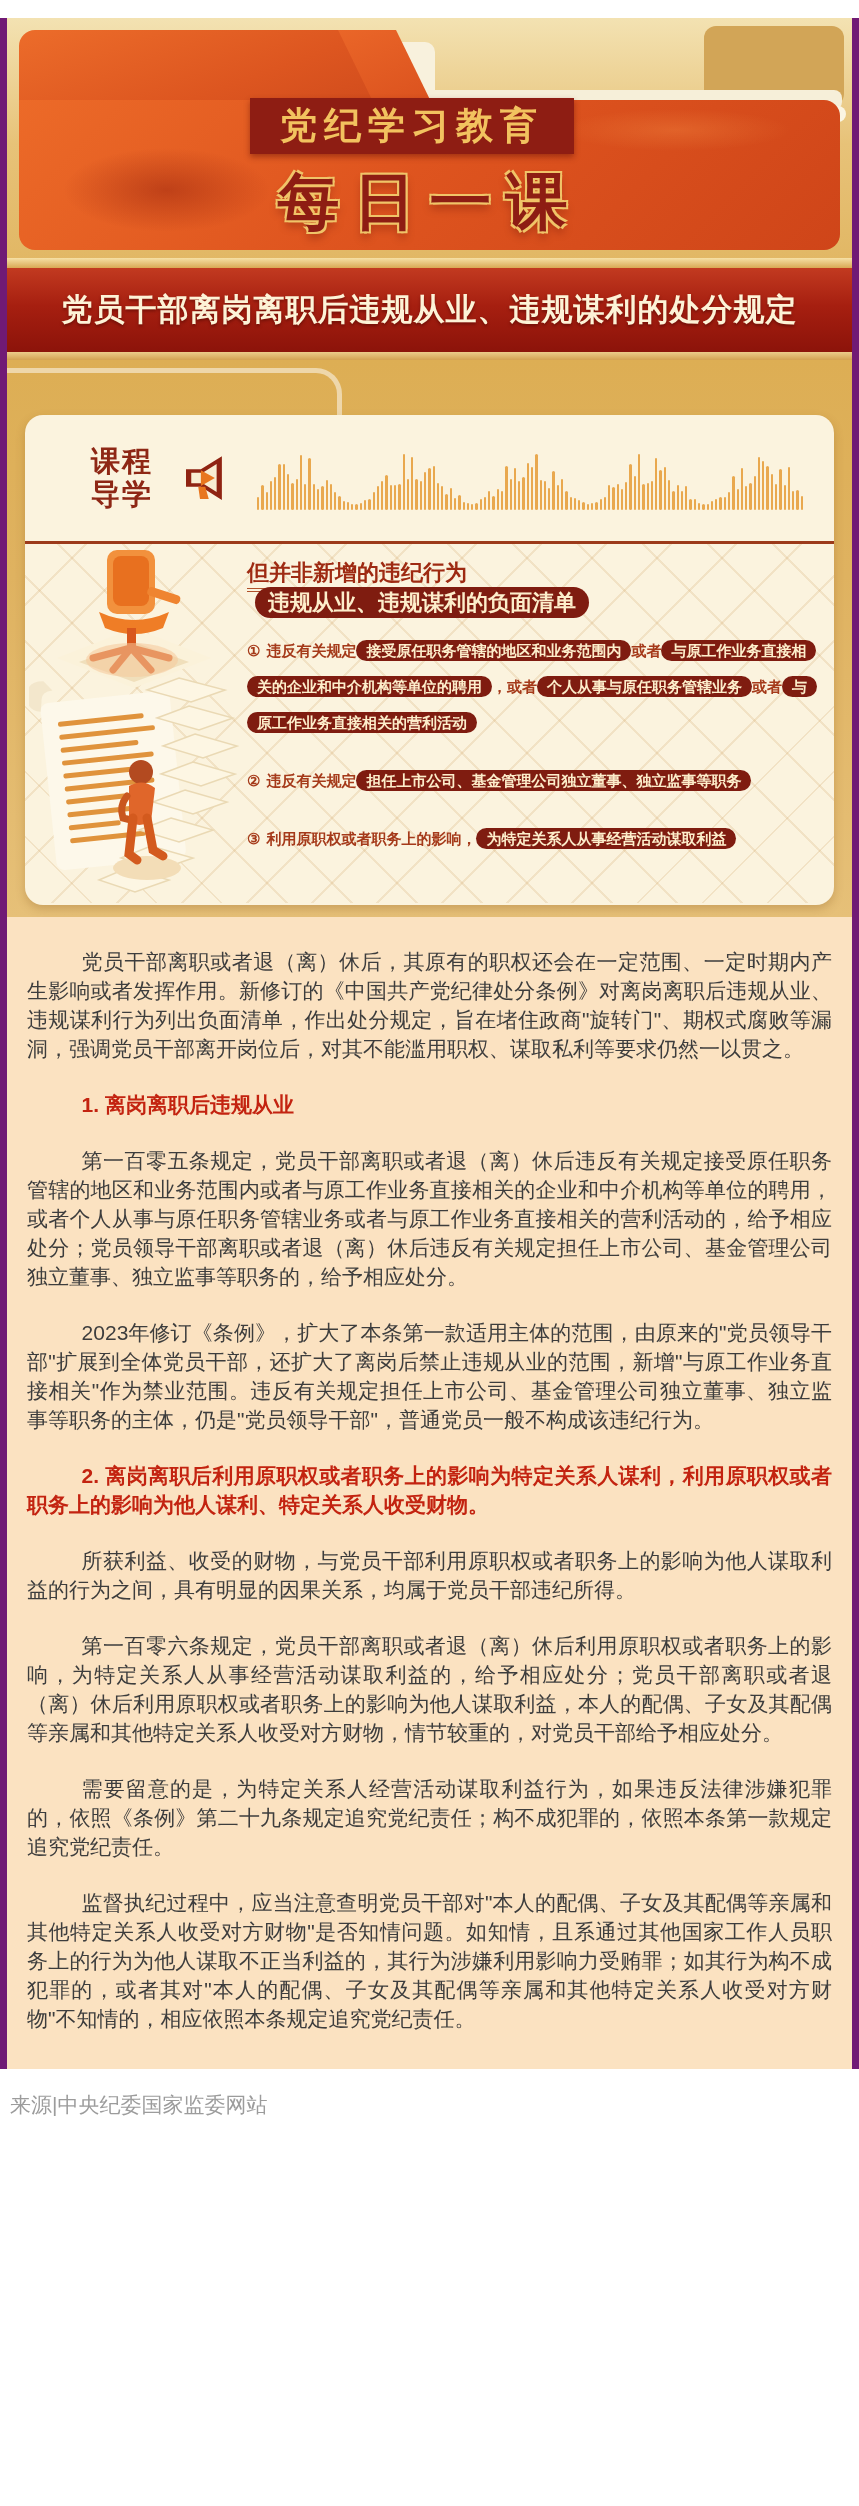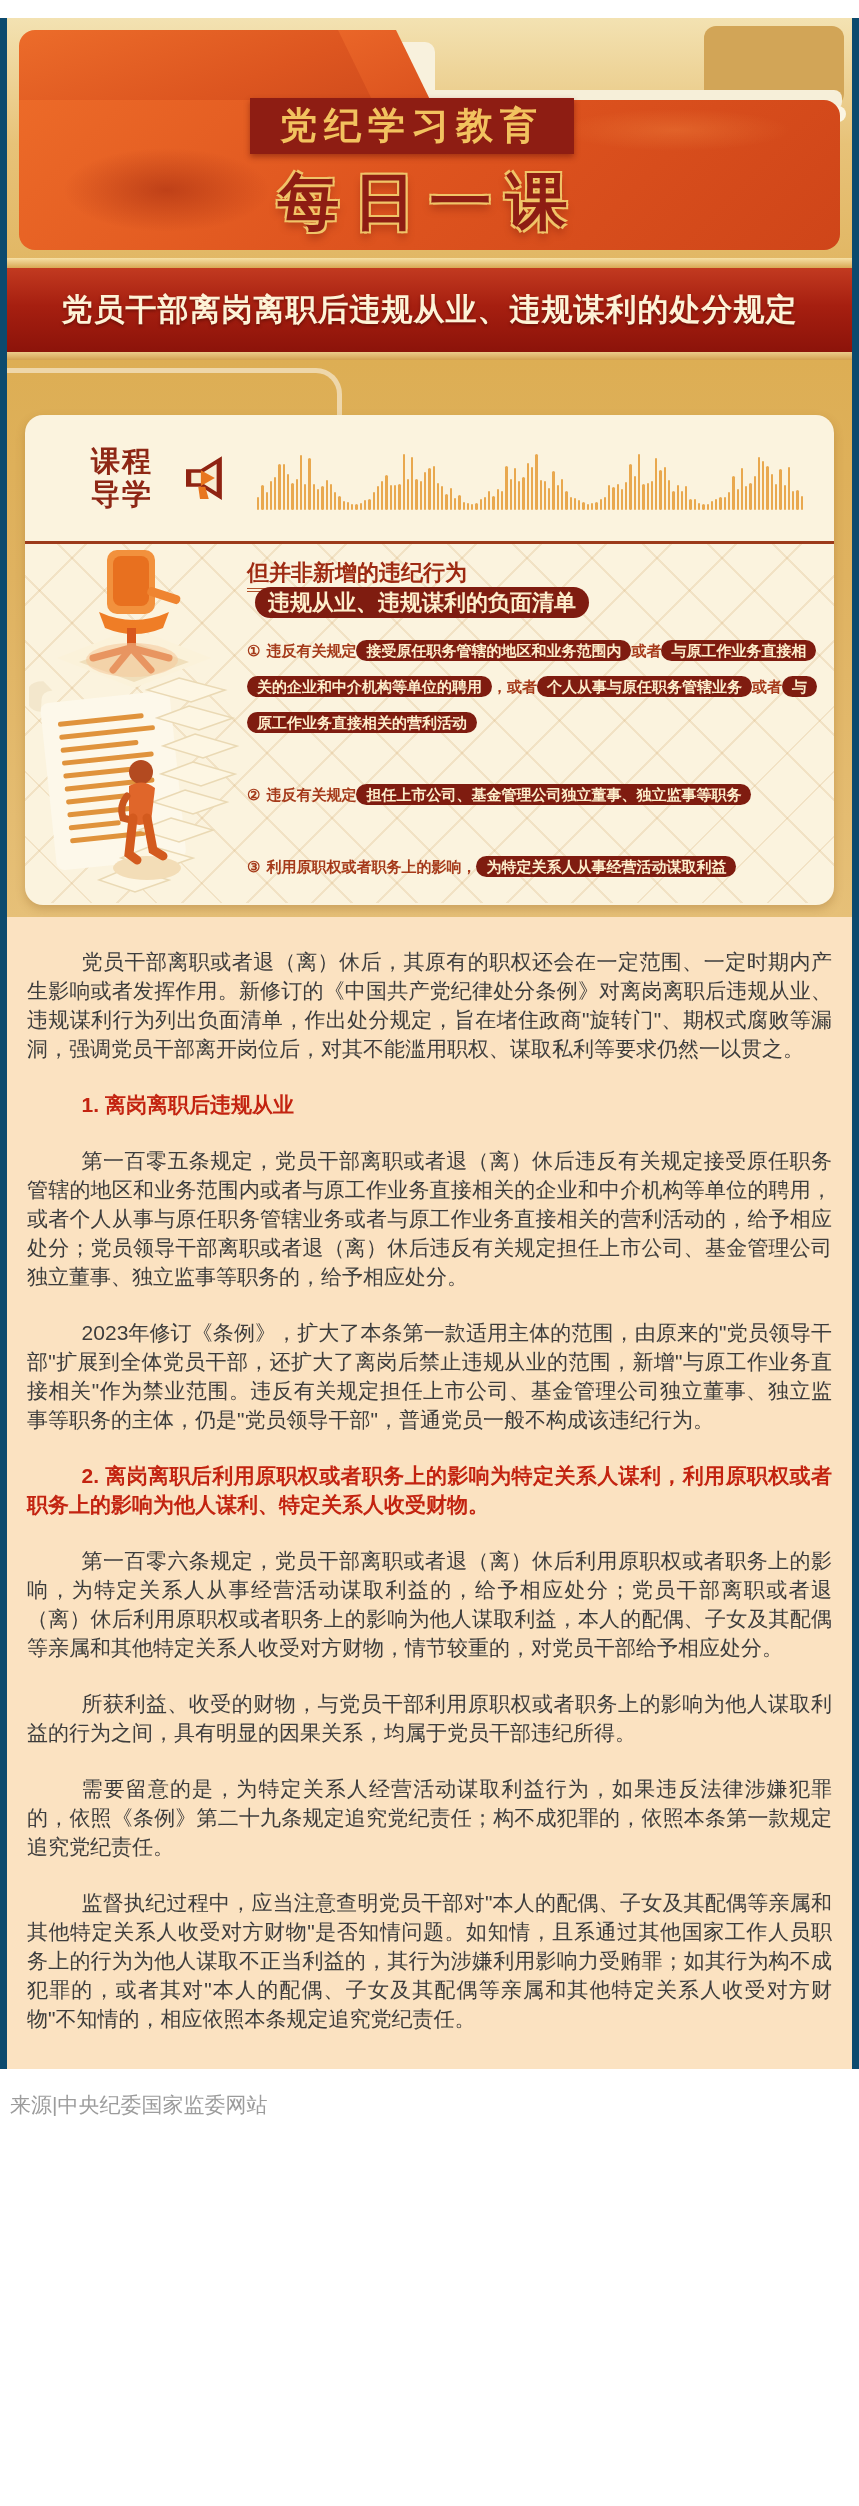--- a/index.html
+++ b/index.html
@@ -1,16 +1,16 @@
 <!DOCTYPE html>
 <html style="--gold_bg: #ddae54; --folder_orange: #e25a1e; --label_red: #8e1d13; --gold_text: #f2c25f; --banner_red: #a61f10; --banner_gold: #ecc47e; --banner_text: #fdf3d7; --panel_cream: #fbf3de; --maroon: #7f1c10; --item_red: #a53a1a; --pill_text: #fdeecb; --article_bg: #fbe2c1; --article_text: #3d3d3d; --heading_red: #c32310; --footer_gray: #9c9c9c; --wave_orange: #e9a84e; --divider_red: #9c3a1a;"><head>
 <meta charset="utf-8">
 <style>
   html,body{margin:0;padding:0;background:#ffffff;}
-  .page{width:859px;font-family:"Liberation Sans",sans-serif;background:#0c4a6e;}
+  .page{width:859px;font-family:"Liberation Sans",sans-serif;background:#701a75;}
 
   
   .poster{position:relative;margin:18px 7px 0;height:899px;overflow:hidden;
     background:linear-gradient(180deg,#f3e2b2 0%,#e7c278 14%,#ddae54 38%,#dfb260 62%,#e6c078 100%);}
   .back-tab{position:absolute;right:8px;top:8px;width:140px;height:80px;border-radius:12px;background:#d2a557;}
   .file-tab{position:absolute;background:#f2e9cf;border-radius:10px 10px 0 0;height:60px;}
   .tab1{left:200px;top:44px;width:64px;}
   .tab2{left:278px;top:34px;width:64px;background:#f5edd6;}
   .tab3{left:356px;top:24px;width:72px;background:#f8f1dd;}
   .sheet1{position:absolute;left:196px;right:10px;top:72px;height:20px;border-radius:8px;background:#f6efd9;}
@@ -57,21 +57,21 @@
   .illus{position:absolute;left:4px;top:6px;width:212px;height:346px;}
   .list-header{margin:0 0 14px;}
   .list-header .prefix{color:#9e2a12;font-weight:bold;font-size:22px;border-bottom:4px double #b0502a;padding-bottom:3px;}
   .list-header .hl-pill{background:var(--maroon);color:var(--pill_text);font-weight:bold;font-size:22px;
     border-radius:999px;padding:3px 13px;margin-left:8px;white-space:nowrap;}
   .neg-item{font-size:15px;font-weight:bold;line-height:36px;color:var(--item_red);margin-top:15px;}
   .neg-item .num{margin-right:6px;}
   .neg-item .plain,.neg-item .lead{color:var(--item_red);}
   .neg-item .pill{background:var(--maroon);color:var(--pill_text);border-radius:14px;padding:2px 10px;
     -webkit-box-decoration-break:clone;box-decoration-break:clone;}
-  .neg-item + .neg-item{margin-top:36px;}
+  .neg-item + .neg-item{margin-top:22px;}
 
   
   .article{margin:0 7px;background:var(--article_bg);padding:30px 20px 36px;}
   .article p{font-size:21px;line-height:29px;color:var(--article_text);margin:0 0 27px;
     text-indent:2.6em;text-align:justify;}
   .article p.red-heading{color:var(--heading_red);font-weight:bold;}
   .article p:last-child{margin-bottom:0;}
 
   
   .footer{background:#fff;padding:22px 10px 30px;}
@@ -321,22 +321,22 @@
       </div>
     </div>
   </div>
 
   <div class="article">
       <p class="body-para">党员干部离职或者退（离）休后，其原有的职权还会在一定范围、一定时期内产生影响或者发挥作用。新修订的《中国共产党纪律处分条例》对离岗离职后违规从业、违规谋利行为列出负面清单，作出处分规定，旨在堵住政商"旋转门"、期权式腐败等漏洞，强调党员干部离开岗位后，对其不能滥用职权、谋取私利等要求仍然一以贯之。</p>
       <p class="red-heading">1. 离岗离职后违规从业</p>
       <p class="body-para">第一百零五条规定，党员干部离职或者退（离）休后违反有关规定接受原任职务管辖的地区和业务范围内或者与原工作业务直接相关的企业和中介机构等单位的聘用，或者个人从事与原任职务管辖业务或者与原工作业务直接相关的营利活动的，给予相应处分；党员领导干部离职或者退（离）休后违反有关规定担任上市公司、基金管理公司独立董事、独立监事等职务的，给予相应处分。</p>
       <p class="body-para">2023年修订《条例》，扩大了本条第一款适用主体的范围，由原来的"党员领导干部"扩展到全体党员干部，还扩大了离岗后禁止违规从业的范围，新增"与原工作业务直接相关"作为禁业范围。违反有关规定担任上市公司、基金管理公司独立董事、独立监事等职务的主体，仍是"党员领导干部"，普通党员一般不构成该违纪行为。</p>
       <p class="red-heading">2. 离岗离职后利用原职权或者职务上的影响为特定关系人谋利，利用原职权或者职务上的影响为他人谋利、特定关系人收受财物。</p>
+      <p class="body-para">所获利益、收受的财物，与党员干部利用原职权或者职务上的影响为他人谋取利益的行为之间，具有明显的因果关系，均属于党员干部违纪所得。</p>
       <p class="body-para">第一百零六条规定，党员干部离职或者退（离）休后利用原职权或者职务上的影响，为特定关系人从事经营活动谋取利益的，给予相应处分；党员干部离职或者退（离）休后利用原职权或者职务上的影响为他人谋取利益，本人的配偶、子女及其配偶等亲属和其他特定关系人收受对方财物，情节较重的，对党员干部给予相应处分。</p>
-      <p class="body-para">所获利益、收受的财物，与党员干部利用原职权或者职务上的影响为他人谋取利益的行为之间，具有明显的因果关系，均属于党员干部违纪所得。</p>
       <p class="body-para">需要留意的是，为特定关系人经营活动谋取利益行为，如果违反法律涉嫌犯罪的，依照《条例》第二十九条规定追究党纪责任；构不成犯罪的，依照本条第一款规定追究党纪责任。</p>
       <p class="body-para">监督执纪过程中，应当注意查明党员干部对"本人的配偶、子女及其配偶等亲属和其他特定关系人收受对方财物"是否知情问题。如知情，且系通过其他国家工作人员职务上的行为为他人谋取不正当利益的，其行为涉嫌利用影响力受贿罪；如其行为构不成犯罪的，或者其对"本人的配偶、子女及其配偶等亲属和其他特定关系人收受对方财物"不知情的，相应依照本条规定追究党纪责任。</p>
     </div>
 
   <div class="footer">
     <span>来源|中央纪委国家监委网站</span>
   </div>
 
 </div>
 

